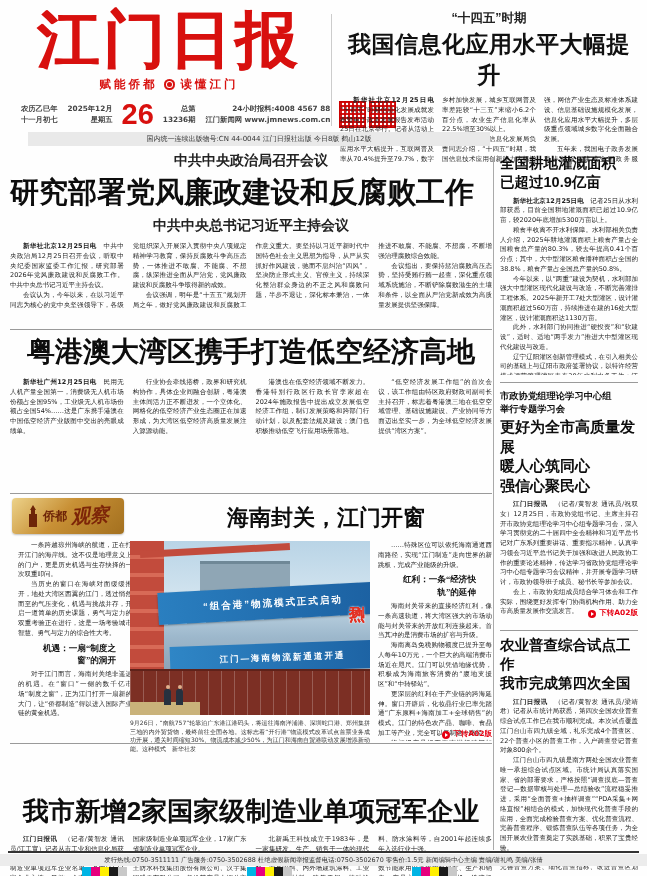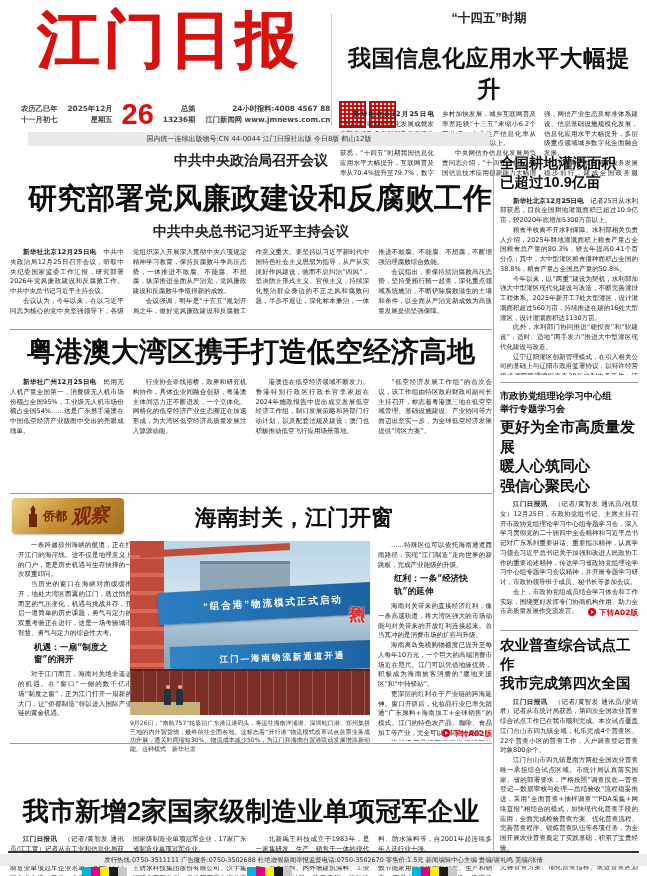--- a/index.html
+++ b/index.html
@@ -20,57 +20,57 @@
   .day-num{color:#d8100e;font-size:29px;font-weight:bold;font-family:"Liberation Sans",sans-serif;
            line-height:1;padding:0 4px;}
   .qrbox{display:flex;gap:3px;margin-left:4px;}
   .qr{width:25px;height:25px;border:1px solid #c00;
       background:repeating-linear-gradient(0deg,rgba(204,0,0,.9) 0 2px,transparent 2px 4px),
                  repeating-linear-gradient(90deg,rgba(204,0,0,.9) 0 2px,#fff 2px 4px);}
   .head-vrule{position:absolute;left:331px;top:14px;width:1px;height:112px;background:#ccc;}
   .tr-article{position:absolute;left:340px;top:10px;width:298px;}
   .tr-kicker{font-size:12.5px;font-weight:bold;text-align:center;font-family:"Liberation Sans",sans-serif;}
   .tr-headline{font-size:23px;font-weight:900;text-align:center;font-family:"Liberation Sans",sans-serif;
-               letter-spacing:0.5px;margin-top:16px;color:#111;}
+               letter-spacing:0.5px;margin-top:2px;color:#111;}
   .tr-body{margin-top:5px;height:72px;column-count:3;column-gap:8px;overflow:hidden;}
   .pubbar{position:absolute;left:28px;top:132px;width:462px;height:14px;background:#e9e9e9;
           font-size:7px;color:#333;text-align:center;line-height:14px;}
   
   .body{font-size:6.5px;line-height:1.5;text-align:justify;color:#232323;}
   .body p{margin:0;text-indent:2em;}
-  .body p.sub{font-weight:bold;text-align:left;text-indent:0;font-size:8.6px;margin:3px 16px;
-              font-family:Liberation Mono, monospace;color:#111;}
+  .body p.sub{font-weight:bold;text-align:right;text-indent:0;font-size:8.6px;margin:3px 16px;
+              font-family:Liberation Serif, serif;color:#111;}
   .body b{font-weight:bold;}
   
   .main-left{position:absolute;left:10px;top:152px;width:482px;height:700px;}
   .rule{position:absolute;left:0;right:0;height:1px;background:#9a9a9a;}
   .lead{position:absolute;left:0;top:0;width:482px;}
   .lead-kicker{font-size:14px;font-weight:bold;text-align:center;font-family:"Liberation Sans",sans-serif;}
-  .lead-headline{font-size:29px;font-weight:900;text-align:right;font-family:"Liberation Sans",sans-serif;
-                 margin-top:9px;color:#0d0d0d;}
+  .lead-headline{font-size:29px;font-weight:900;text-align:left;font-family:"Liberation Sans",sans-serif;
+                 margin-top:3px;color:#0d0d0d;}
   .lead-subhead{font-size:14px;font-weight:bold;text-align:center;margin-top:4px;
                 font-family:"Liberation Sans",sans-serif;}
   .lead-body{margin-top:7px;height:88px;column-count:4;column-gap:9px;overflow:hidden;}
   .bay{position:absolute;left:0;top:181px;width:482px;}
   .bay-headline{font-size:28px;font-weight:900;text-align:center;font-family:"Liberation Sans",sans-serif;color:#0d0d0d;}
   .bay-body{margin-top:7px;height:116px;column-count:4;column-gap:9px;overflow:hidden;}
   
   .qiaodu{position:absolute;left:0;top:345px;width:482px;height:246px;}
   .badge{position:absolute;left:2px;top:1px;width:112px;height:36px;border-radius:4px;
          background:linear-gradient(135deg,#ecd28a,#c89035 45%,#a3701f);
          display:flex;align-items:center;justify-content:center;gap:4px;color:#6e2508;
          box-shadow:0 1px 2px rgba(0,0,0,.25);}
   .badge-small{font-size:12px;font-weight:bold;font-family:"Liberation Sans",sans-serif;}
   .badge-big{font-size:19px;font-weight:bold;font-family:"DejaVu Serif",serif;font-style:italic;
              color:#7d2508;transform:rotate(-4deg);}
-  .qd-headline{position:absolute;left:104px;top:6px;width:360px;text-align:center;font-size:22px;
+  .qd-headline{position:absolute;left:136px;top:6px;width:360px;text-align:center;font-size:22px;
                font-weight:900;font-family:"Liberation Sans",sans-serif;color:#0d0d0d;}
   .qd-left{position:absolute;left:8px;top:44px;width:114px;height:200px;overflow:hidden;}
   .qd-right{position:absolute;left:368px;top:44px;width:114px;height:200px;overflow:hidden;}
-  .jump{position:absolute;right:0;bottom:4px;display:flex;align-items:flex-start;gap:3px;
+  .jump{position:absolute;right:0;bottom:4px;display:flex;align-items:flex-end;gap:3px;
         color:#e60012;font-size:7.5px;font-weight:bold;}
   .jump-ic{width:8px;height:8px;border-radius:50%;background:#e60012;position:relative;}
   .jump-ic::after{content:"";position:absolute;left:3px;top:2px;border-left:3px solid #fff;
                   border-top:2px solid transparent;border-bottom:2px solid transparent;}
   
   .photo{position:absolute;left:120px;top:44px;width:240px;height:174px;overflow:hidden;
          background:linear-gradient(180deg,#b9d4e6 0%,#cfe2ee 28%,#9db8cc 55%,#77879a 100%);}
   .crane{position:absolute;left:0;top:0;width:34px;height:100%;
          background:repeating-linear-gradient(180deg,#c24b3c 0 14px,#d86a57 14px 18px);}
   .crane-boom{position:absolute;left:10px;top:6px;width:150px;height:7px;background:#c24b3c;
@@ -123,20 +123,25 @@
   .c-k{background:#1a1a1a;} .c-g{background:#c8c8c8;}
   .tower{display:inline-block;}
 </style>
 </head>
 <body>
 
 <div class="page">
 
   <div class="masthead">
     <div class="mast-title">江门日报</div>
+    <div class="slogan">
+      <span>赋能侨都</span>
+      <span class="slogan-logo"></span>
+      <span>读懂江门</span>
+    </div>
   </div>
 
   <div class="dateline">
     <div class="dg">
       <div>农历乙巳年</div>
       <div>十一月初七</div>
     </div>
     <div class="dsep"></div>
     <div class="dg">
       <div>2025年12月</div>

